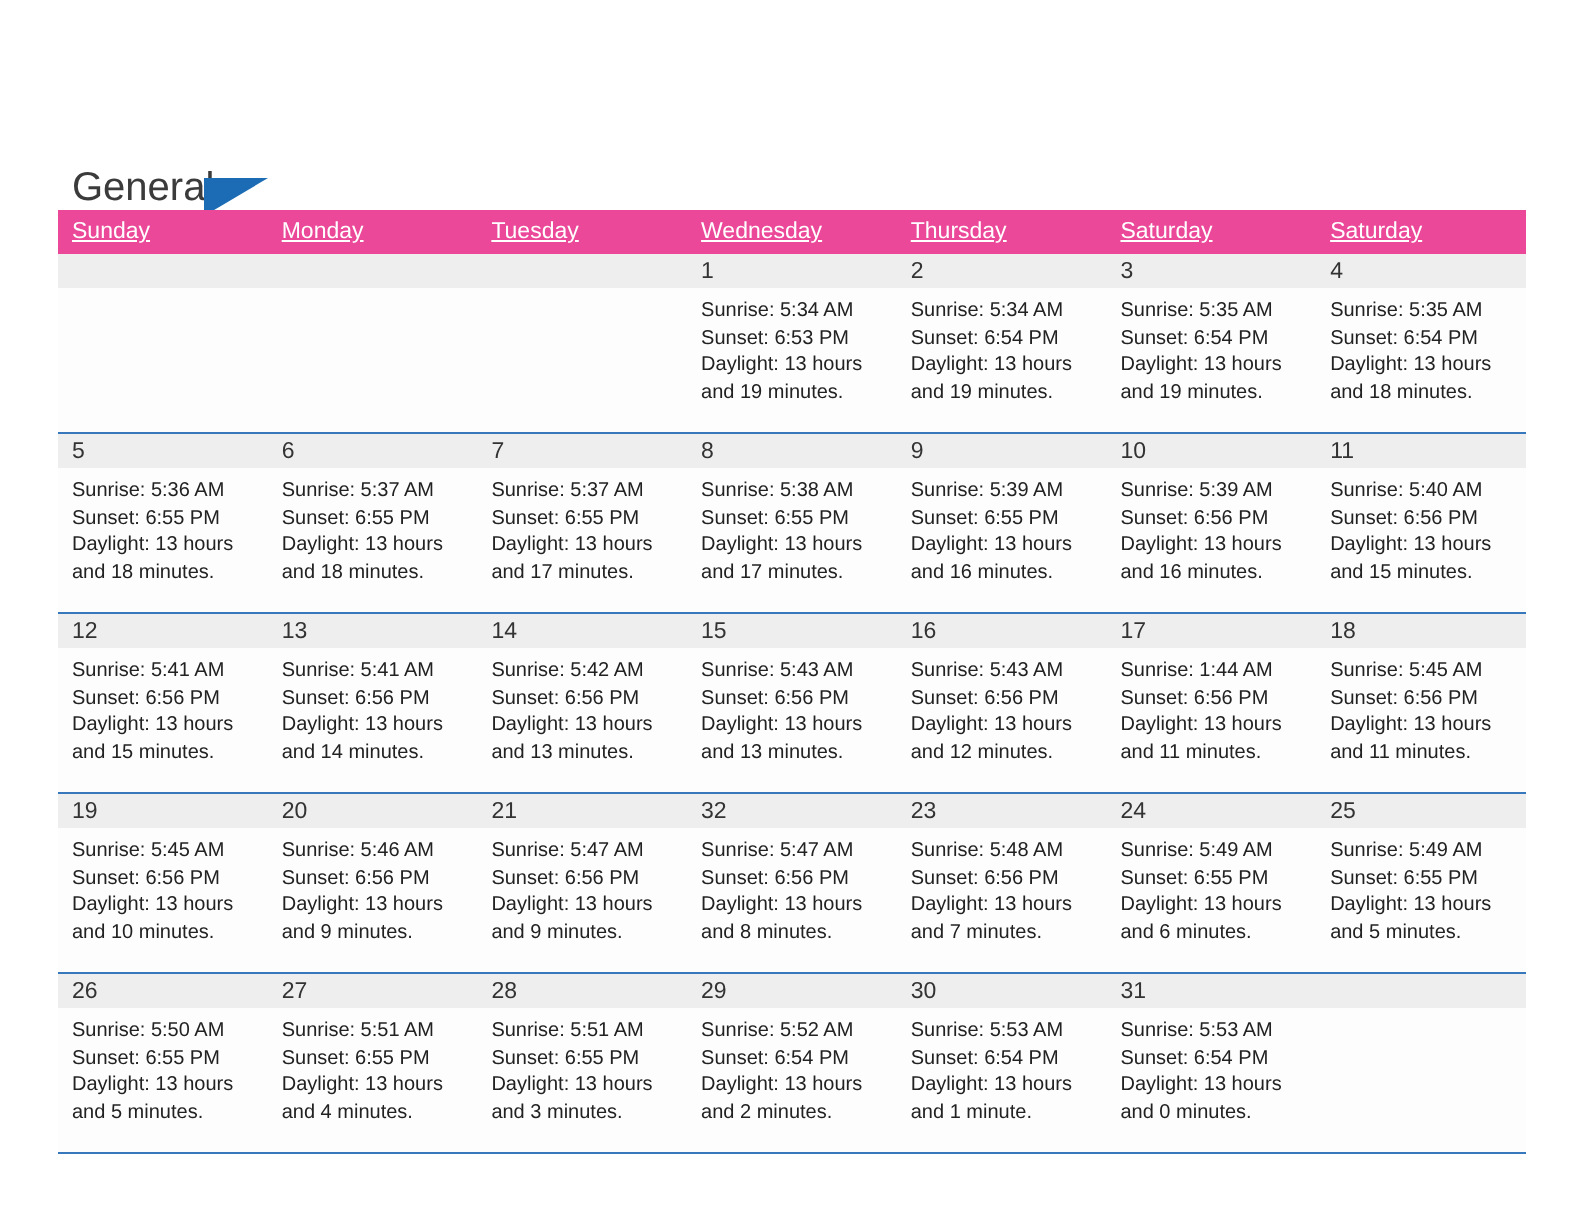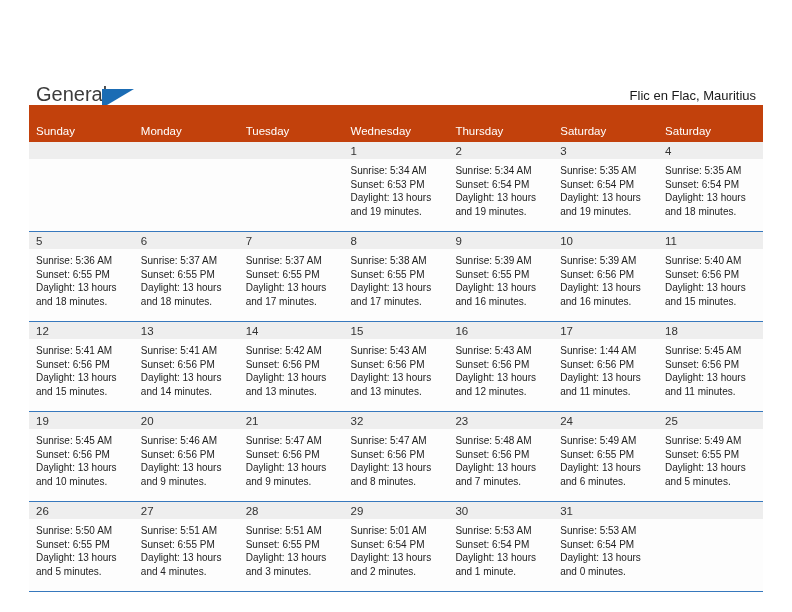--- a/index.html
+++ b/index.html
@@ -87,28 +87,29 @@
   
   .calendar {
     position: absolute;
     left: 29px;
     top: 105px;
     width: 734px;
     border-collapse: collapse;
     table-layout: fixed;
   }
   .calendar th {
-    background: #c2410c;
+    background: #ec4899;
     color: #ffffff;
     font-size: 11.5px;
     font-weight: normal;
     text-align: left;
-    padding: 20px 0 5px 7px;
+    padding: 5px 0 5px 7px;
     height: 19px;
     box-sizing: border-box;
+    text-decoration: underline;
   }
   .calendar td {
     vertical-align: top;
     padding: 0;
     height: 89px;
     border-bottom: 1.5px solid #3778bd;
     background: #fdfdfd;
   }
   .daynum {
     background: #eeeeee;
@@ -140,21 +141,20 @@
 
 <div class="page">
 
   <div class="header">
     <div class="logo">
       <span class="logo-general">General</span>
       <span class="logo-triangle"></span>
       <span class="logo-blue">Flic</span>
     </div>
     <div class="title-block">
-      <div class="cal-subtitle">Flic en Flac, Mauritius</div>
     </div>
   </div>
 
   <table class="calendar">
     <thead>
       <tr>
         <th>Sunday</th>
         <th>Monday</th>
         <th>Tuesday</th>
         <th>Wednesday</th>
@@ -402,21 +402,21 @@
             <div class="daynum">28</div>
             <div class="dayinfo">
               <div>Sunrise: 5:51 AM</div>
               <div>Sunset: 6:55 PM</div>
               <div class="wrap">Daylight: 13 hours and 3 minutes.</div>
             </div>
           </td>
           <td>
             <div class="daynum">29</div>
             <div class="dayinfo">
-              <div>Sunrise: 5:01 AM</div>
+              <div>Sunrise: 5:52 AM</div>
               <div>Sunset: 6:54 PM</div>
               <div class="wrap">Daylight: 13 hours and 2 minutes.</div>
             </div>
           </td>
           <td>
             <div class="daynum">30</div>
             <div class="dayinfo">
               <div>Sunrise: 5:53 AM</div>
               <div>Sunset: 6:54 PM</div>
               <div class="wrap">Daylight: 13 hours and 1 minute.</div>

